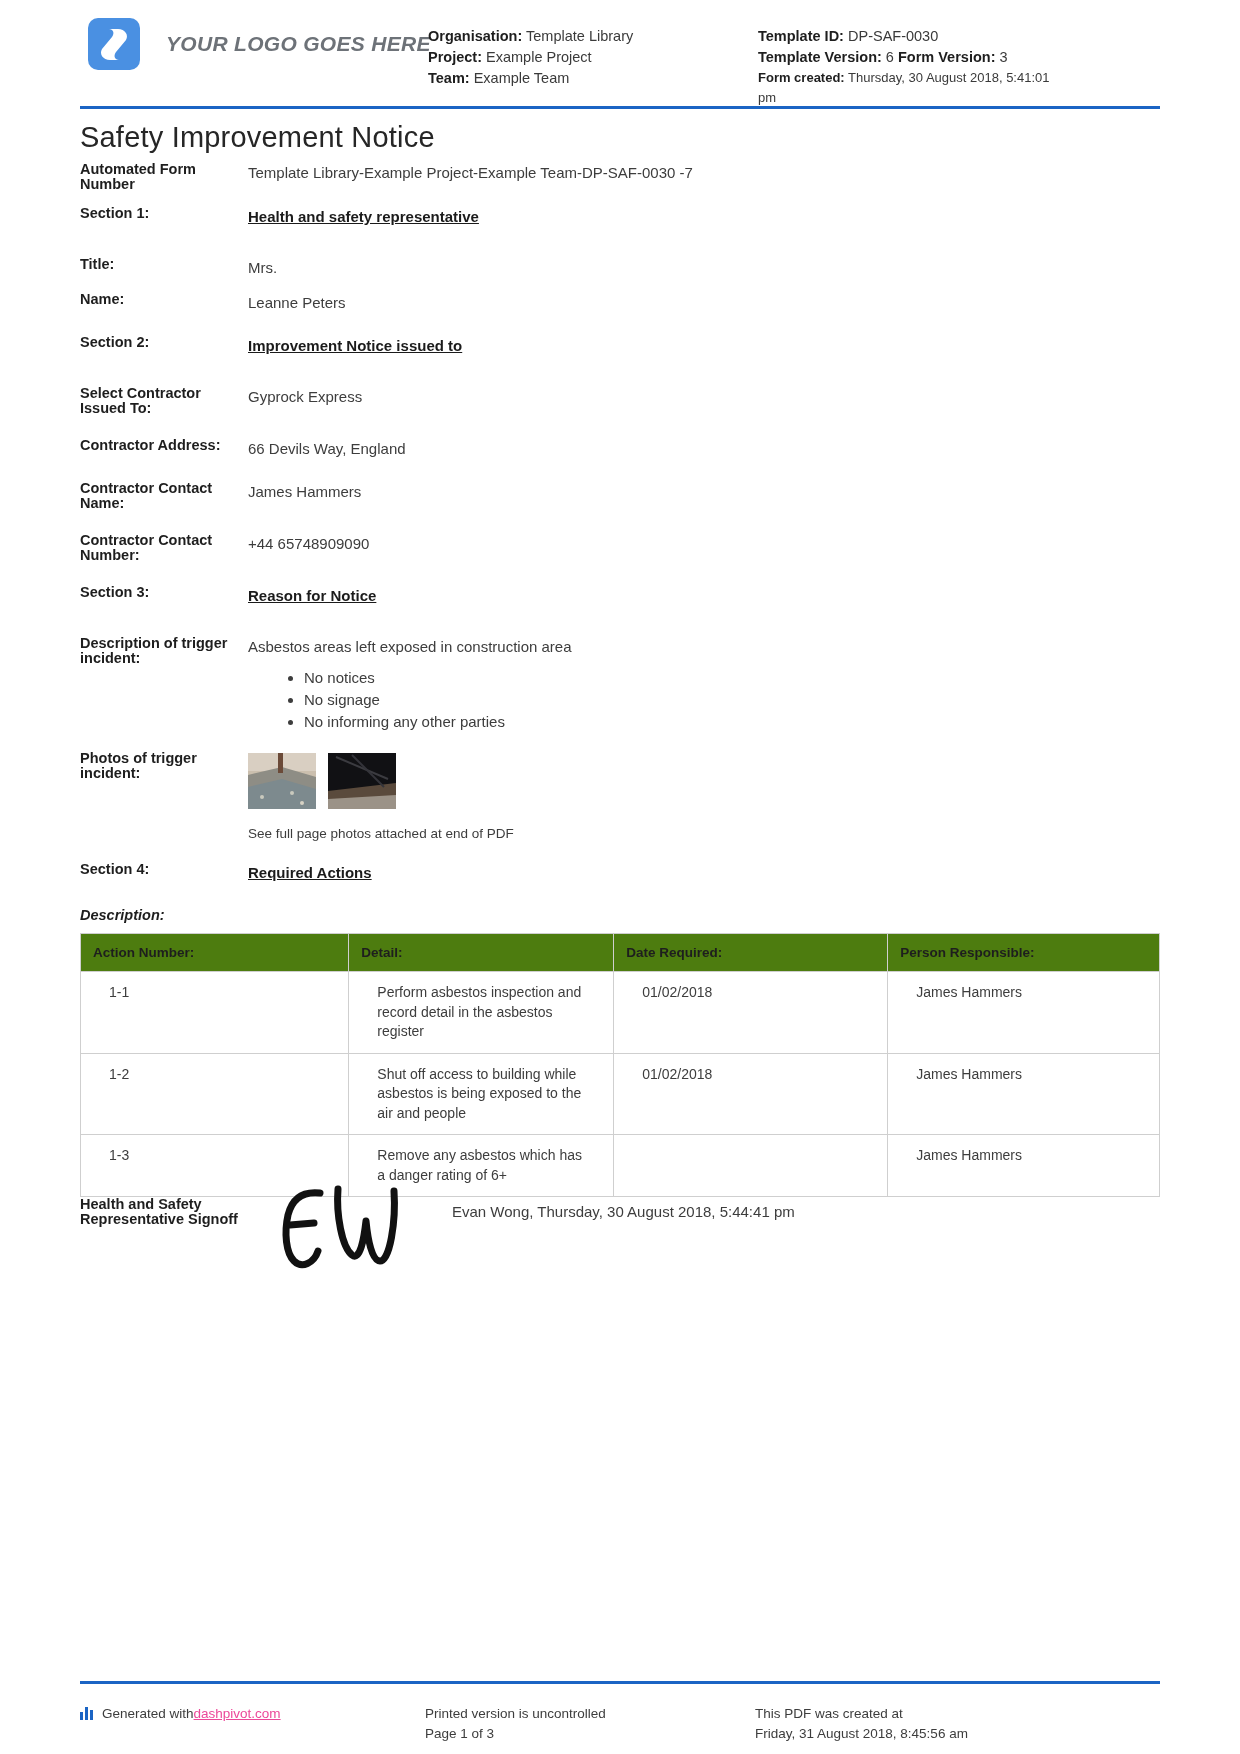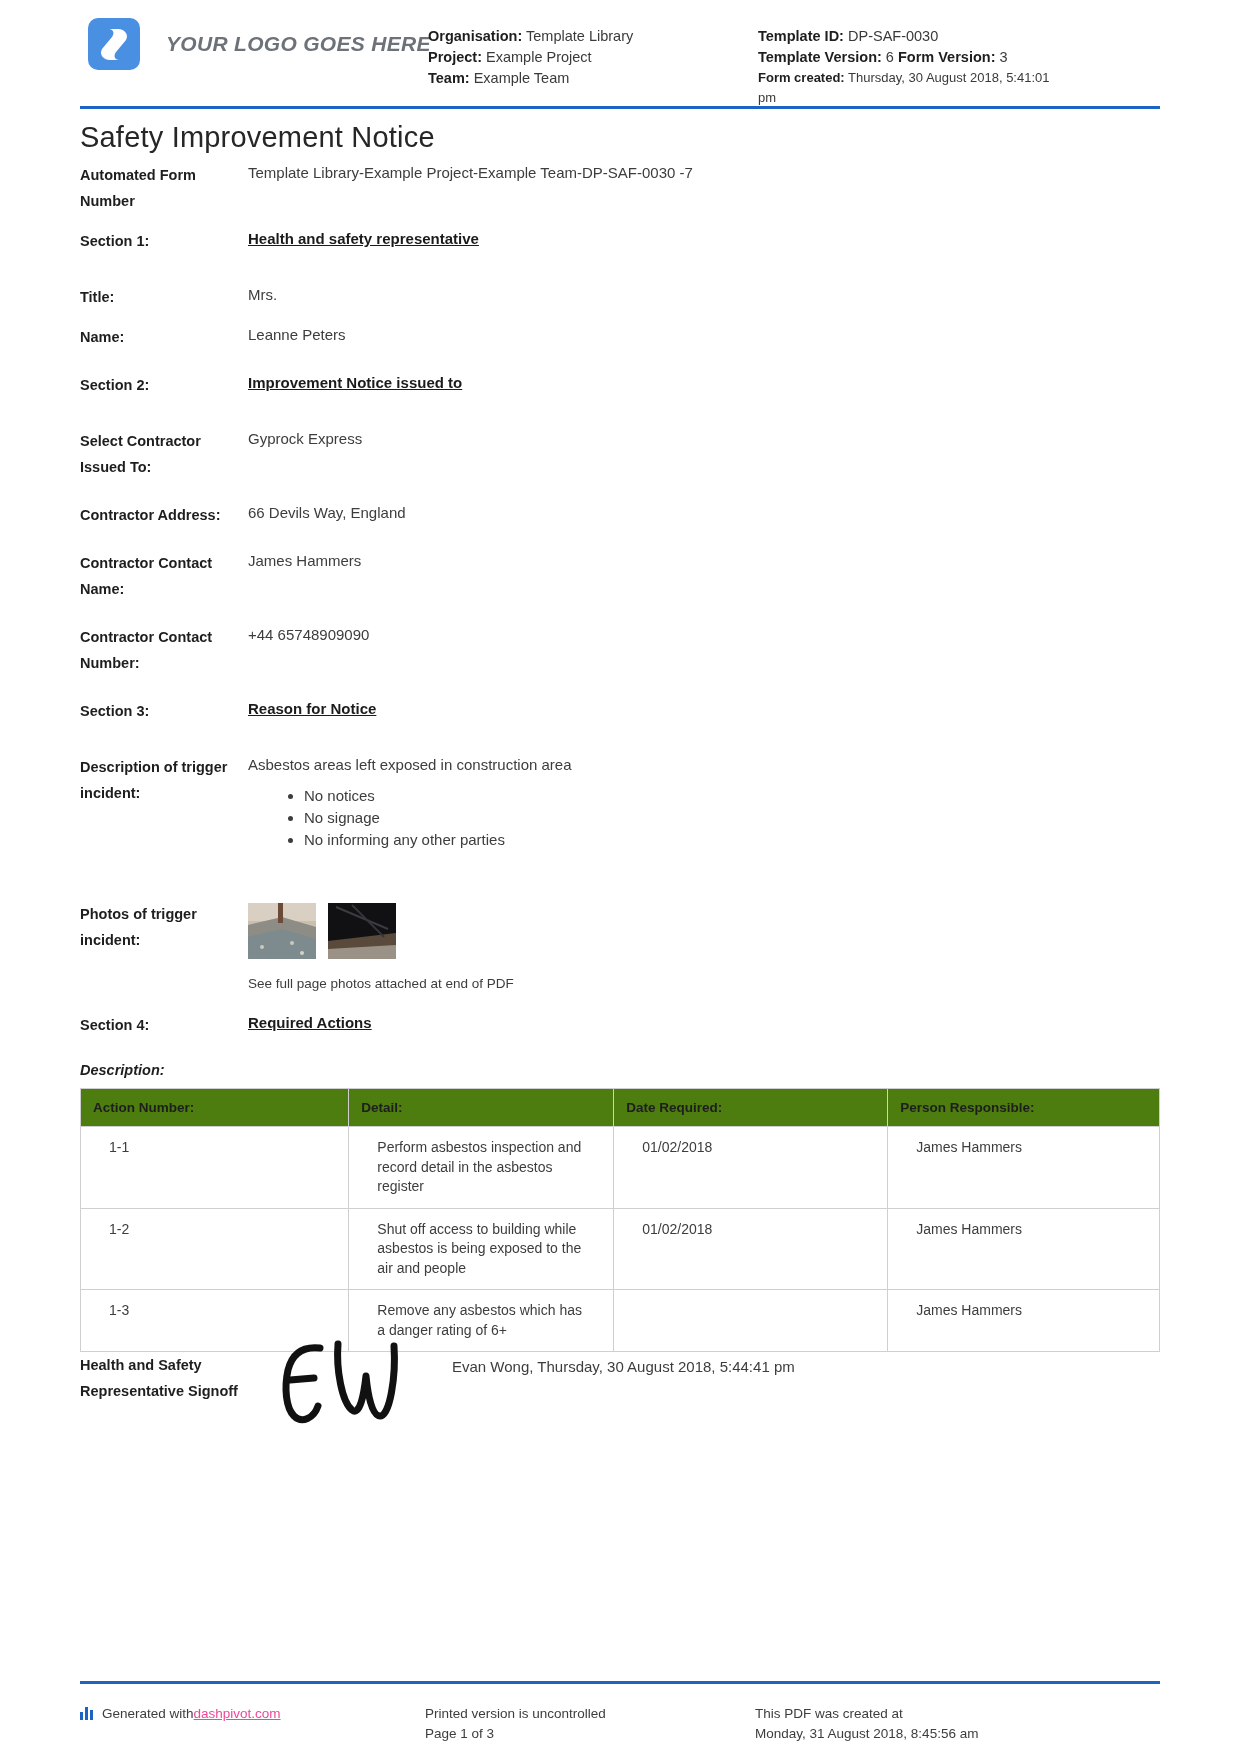--- a/index.html
+++ b/index.html
@@ -44,21 +44,21 @@
   
   .content { padding: 0 80px; }
   .doc-title {
     font-size: 29px; font-weight: normal; color: #262626;
     margin: 12px 0 8px 0; letter-spacing: .2px;
   }
 
   .frow { display: flex; align-items: flex-start; margin-bottom: 14px; }
   .flabel {
     width: 168px; flex: 0 0 168px; font-weight: bold;
-    font-size: 14.5px; line-height: 26px; color: #1e1e1e;
+    font-size: 14.5px; line-height: 15px; color: #1e1e1e;
   }
   .fvalue { font-size: 15px; line-height: 21px; color: #3d3d3d; flex: 1; }
   .fvalue.heading { font-weight: bold; text-decoration: underline; color: #1b1b1b; font-size: 15px; }
 
   .row-gap-lg { margin-bottom: 30px; }
   .row-gap-md { margin-bottom: 22px; }
 
   ul.bullets { margin: 10px 0 0 0; padding-left: 56px; }
   ul.bullets li { font-size: 15px; line-height: 21px; color: #3d3d3d; margin-bottom: 1px; }
 
@@ -210,21 +210,21 @@
       <div class="fvalue">
         <div>Asbestos areas left exposed in construction area</div>
         <ul class="bullets">
           <li>No notices</li>
           <li>No signage</li>
           <li>No informing any other parties</li>
         </ul>
       </div>
     </div>
 
-    <div class="frow" style="margin-top:50px;">
+    <div class="frow" style="margin-top:18px;">
       <div class="flabel">Photos of trigger incident:</div>
       <div class="fvalue">
         <div class="photo-strip">
           <div class="thumb">
             <svg width="68" height="56" viewBox="0 0 68 56">
               <rect width="68" height="56" fill="#cbbfae"></rect>
               <rect x="0" y="0" width="68" height="18" fill="#d9cfc2"></rect>
               <path d="M0 22 L34 14 L68 24 L68 56 L0 56 Z" fill="#8e8d85"></path>
               <path d="M0 34 L34 26 L68 36 L68 56 L0 56 Z" fill="#7d8a8e"></path>
               <rect x="30" y="0" width="5" height="20" fill="#6b4a38"></rect>
@@ -310,17 +310,17 @@
         </span>
       <span>Generated with </span>
       <span class="link">dashpivot.com</span>
     </div>
     <div class="foot-col c2">
       <div>Printed version is uncontrolled</div>
       <div>Page 1 of 3</div>
     </div>
     <div class="foot-col">
       <div>This PDF was created at</div>
-      <div>Monday, 31 August 2018, 8:45:56 am</div>
+      <div>Friday, 31 August 2018, 8:45:56 am</div>
     </div>
   </div>
 
 </div>
 
 </body></html>

